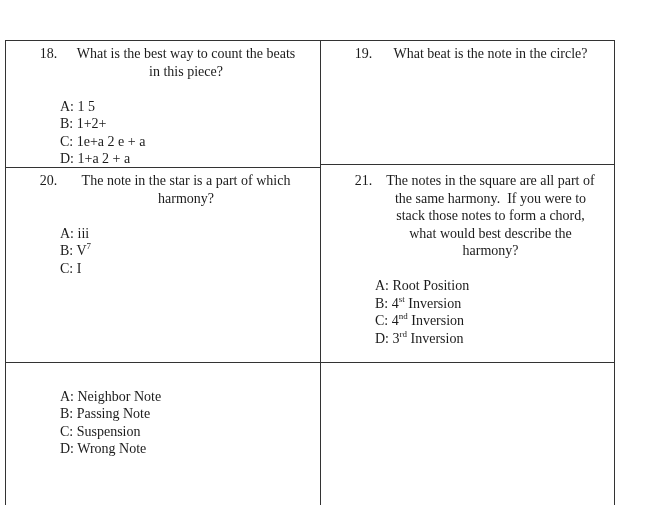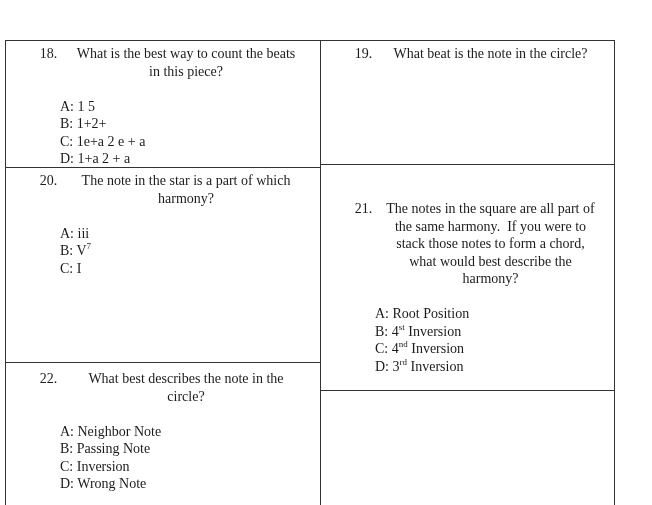--- a/index.html
+++ b/index.html
@@ -43,21 +43,20 @@
   }
   .col {
     display: flex;
     flex-direction: column;
     height: 100%;
   }
   .col-left { width: 314px; }
   .col-right {
     flex: 1;
     border-left: 1px solid var(--border-color, #333333);
-    gap: 28px;
   }
   .cell {
     padding: 4px 8px 0 31px;
     border-bottom: 1px solid var(--border-color, #333333);
     overflow: hidden;
   }
   .cell-l1 { height: 127px; }
   .cell-l2 { height: 195px; }
   .cell-r1 { height: 124px; }
   .cell-r2 { height: 198px; padding-top: 7px; }
@@ -106,29 +105,24 @@
 harmony?</span>
         </div>
         <div class="answers">
             <div class="answer-line"><span>A: iii</span></div>
             <div class="answer-line"><span>B: V</span><sup>7</sup></div>
             <div class="answer-line"><span>C: I</span></div>
           </div>
       </div>
 
       <div class="cell cell-last">
-        <div class="q-head">
-          <span class="q-num">22.</span>
-          <span class="q-text">What best describes the note in the
-circle?</span>
-        </div>
         <div class="answers">
             <div class="answer-line"><span>A: Neighbor Note</span></div>
             <div class="answer-line"><span>B: Passing Note</span></div>
-            <div class="answer-line"><span>C: Inversion</span></div>
+            <div class="answer-line"><span>C: Suspension</span></div>
             <div class="answer-line"><span>D: Wrong Note</span></div>
           </div>
       </div>
 
     </div>
 
     <div class="col col-right">
 
       <div class="cell cell-r1">
         <div class="q-head">

